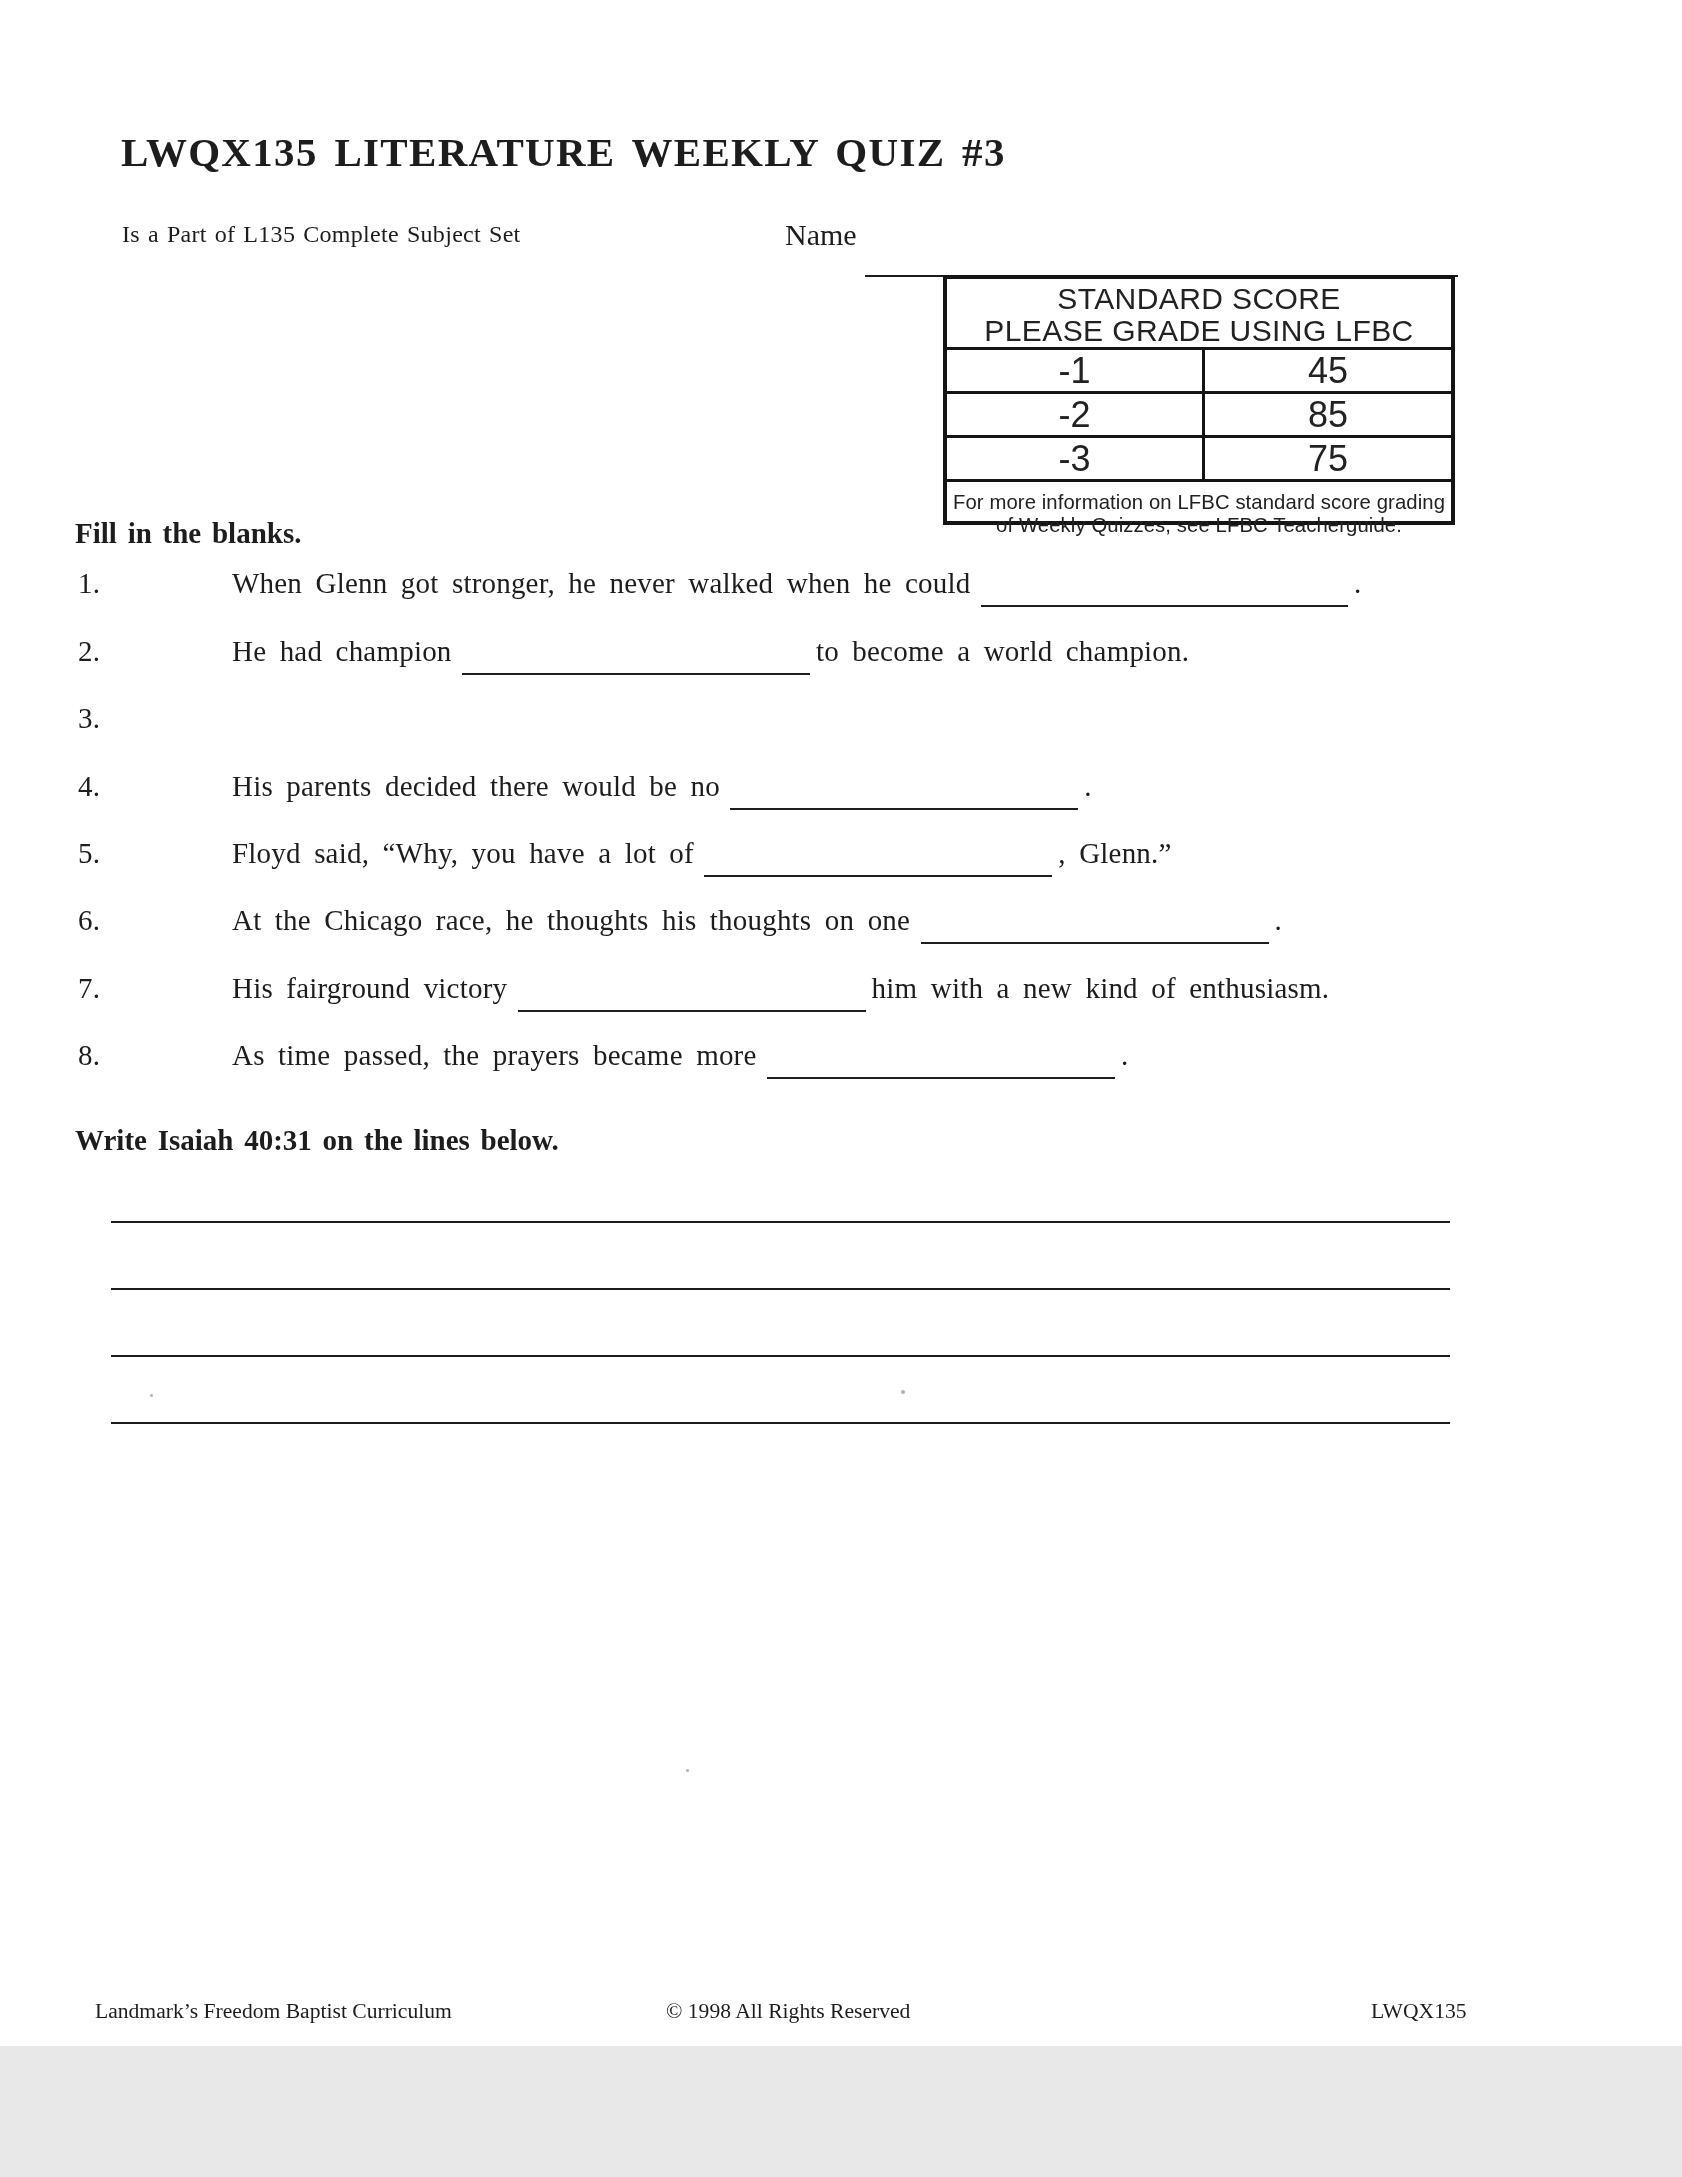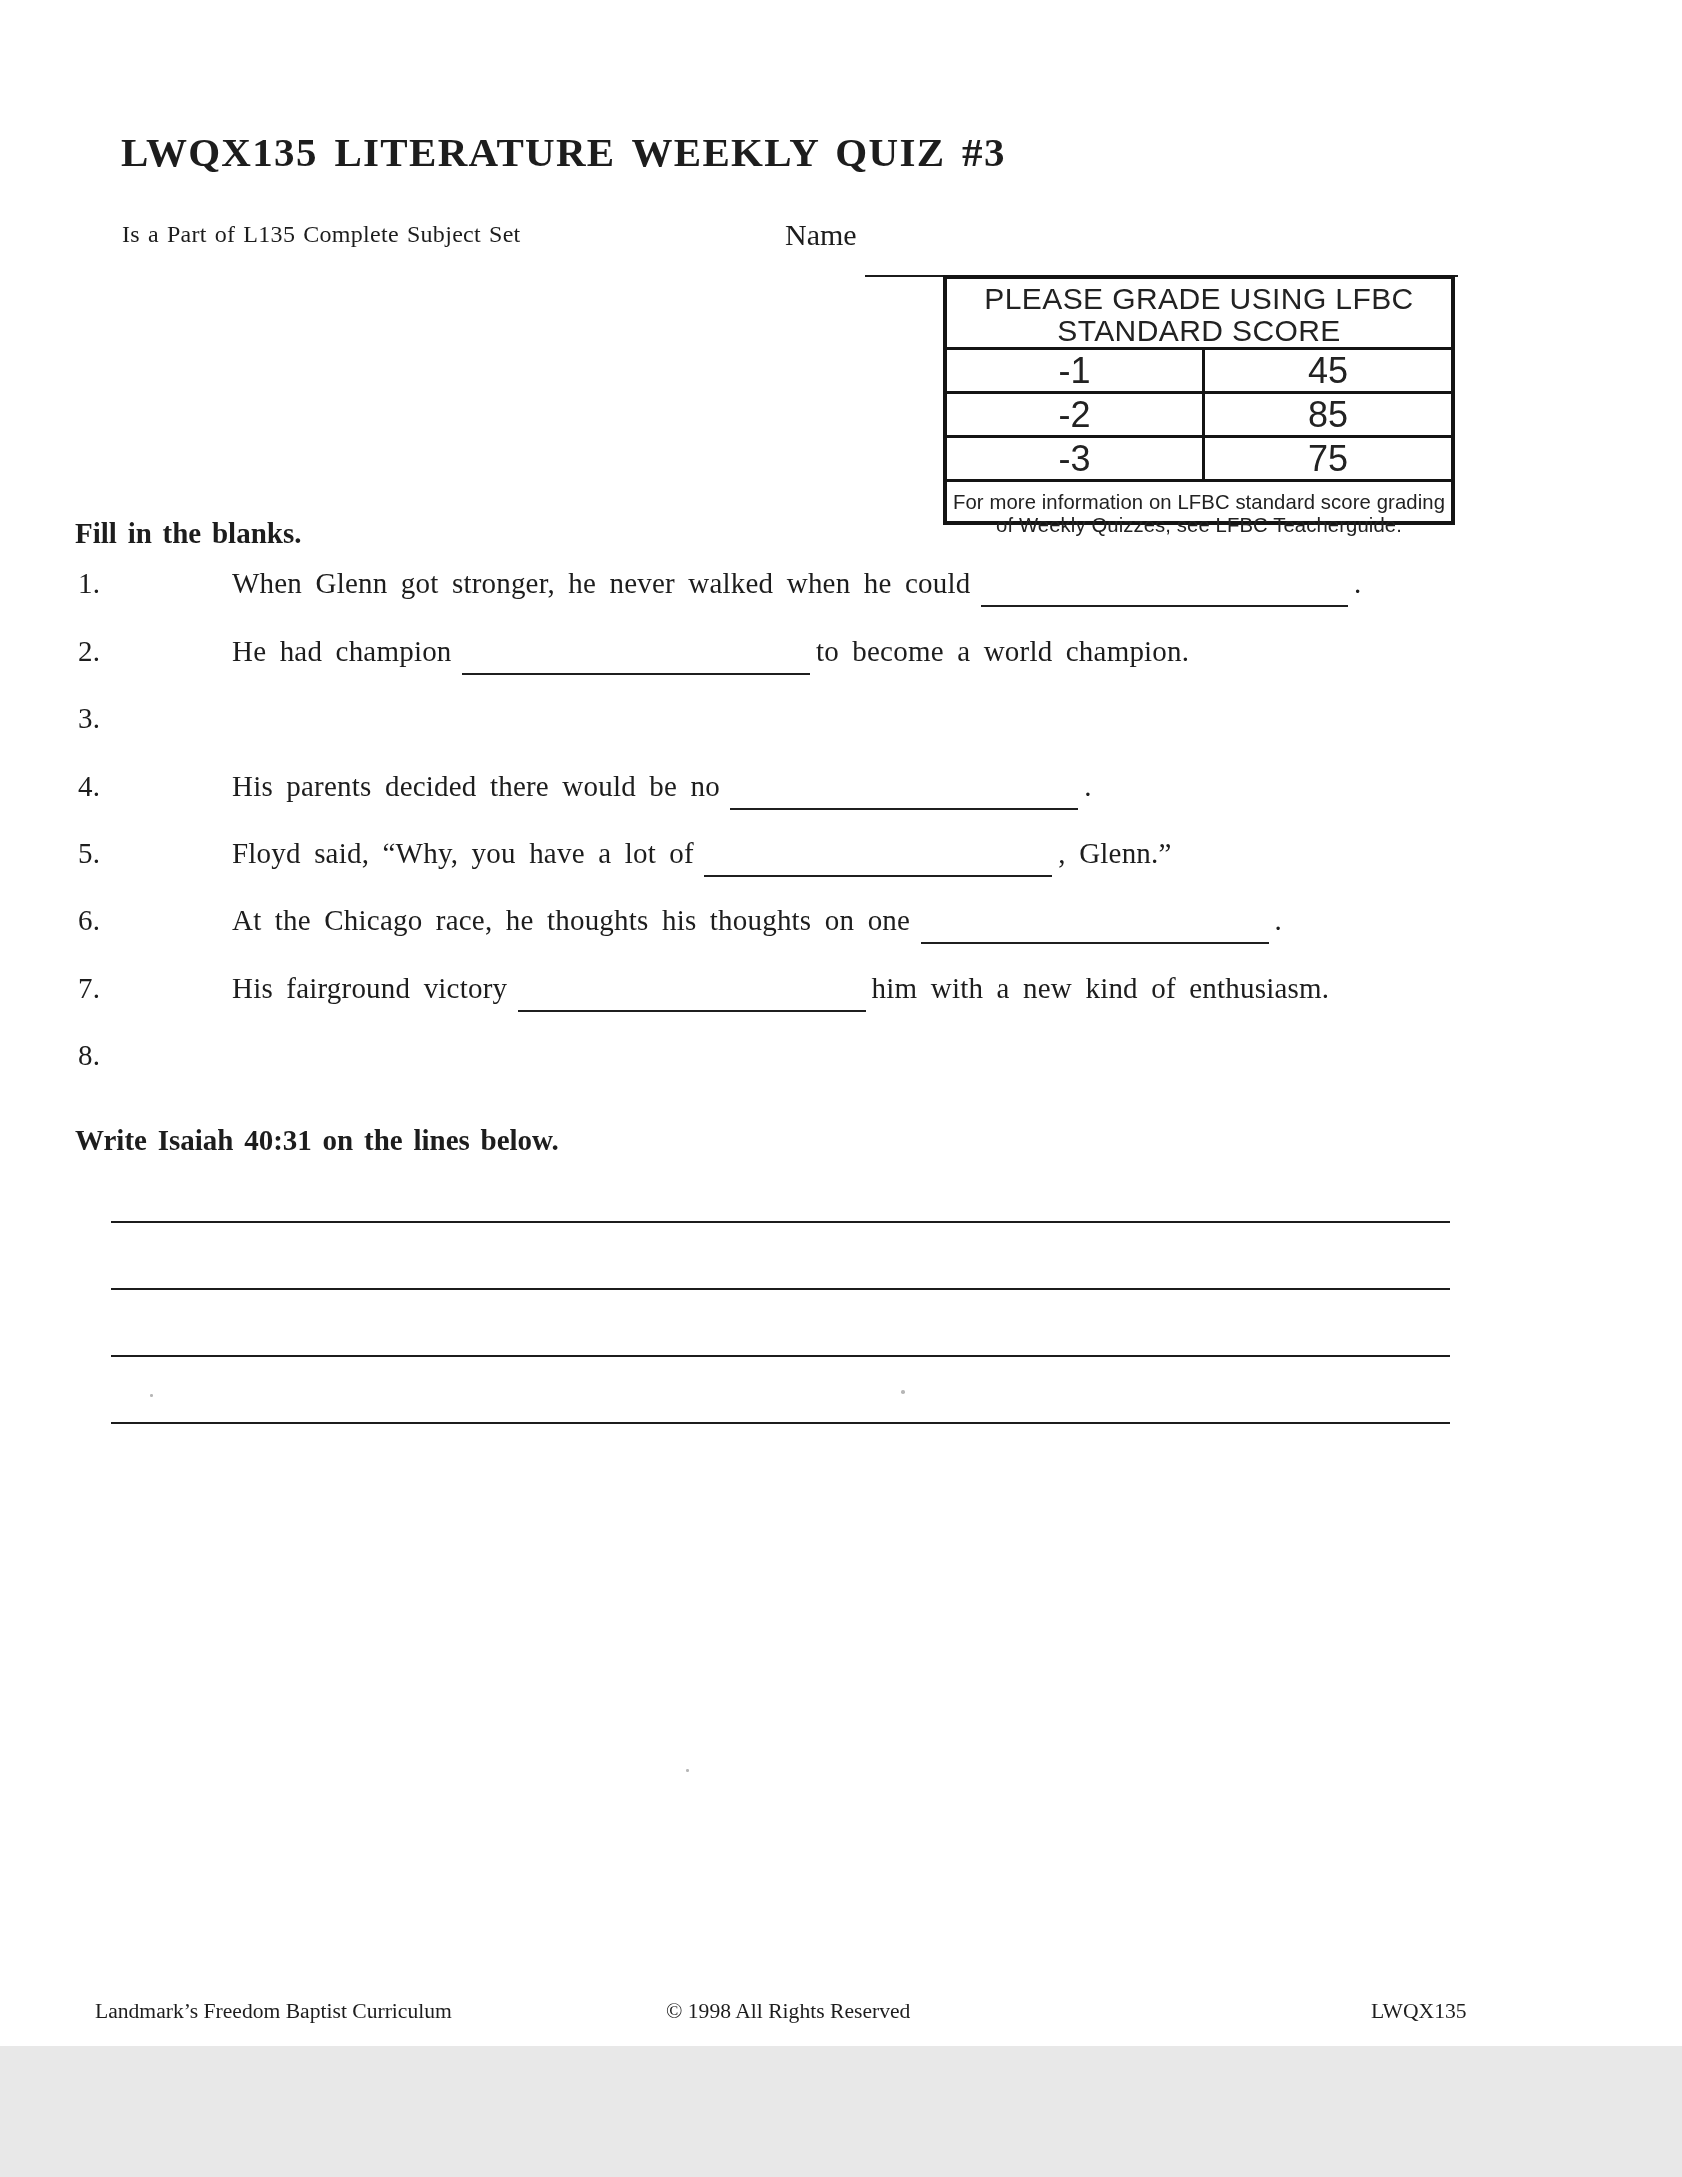--- a/index.html
+++ b/index.html
@@ -93,22 +93,22 @@
 
 <div class="page">
 
   <div class="title">LWQX135 LITERATURE WEEKLY QUIZ #3</div>
   <div class="subtitle">Is a Part of L135 Complete Subject Set</div>
   <div class="name-label">Name</div>
   <div class="name-line"></div>
 
   <div class="score-box">
     <div class="sb-header">
+      <div>STANDARD SCORE</div>
       <div>PLEASE GRADE USING LFBC</div>
-      <div>STANDARD SCORE</div>
     </div>
     <div>
   <div class="sb-row">
     <div class="sb-cell-d">-1</div>
     <div class="sb-cell-s">45</div>
   </div>
 
   <div class="sb-row">
     <div class="sb-cell-d">-2</div>
     <div class="sb-cell-s">85</div>
@@ -168,20 +168,23 @@
 
   <div class="q" style="top: 972px;">
     <span class="qnum">7.</span>
     <span class="qtext">
       <span>His fairground victory</span><span class="blank"></span><span>him with a new kind of enthusiasm.</span>
     </span>
   </div>
 
   <div class="q" style="top: 1039px;">
     <span class="qnum">8.</span>
+    <span class="qtext">
+      <span>As time passed, the prayers became more</span><span class="blank"></span><span>.</span>
+    </span>
   </div>
 </div>
 
   <div class="sec-heading" style="top:1124px;">Write Isaiah 40:31 on the lines below.</div>
   <div>
       <div class="writing-line" style="top: 1221px;"></div>
       <div class="writing-line" style="top: 1288px;"></div>
       <div class="writing-line" style="top: 1355px;"></div>
       <div class="writing-line" style="top: 1422px;"></div>
     </div>

